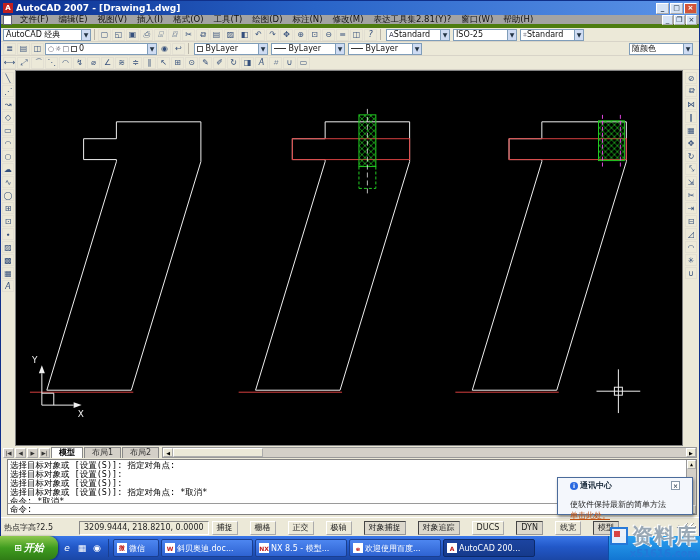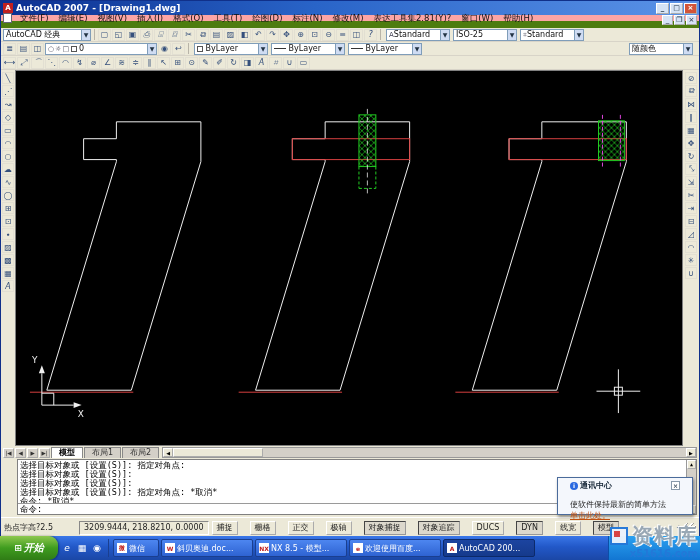--- a/index.html
+++ b/index.html
@@ -8,21 +8,21 @@
 
   
   .acad{position:absolute;left:0;top:0;width:700px;height:536px;background:#ece9d8;border:1px solid #10308a;}
   .titlebar{height:14px;display:flex;align-items:center;gap:3px;padding:0 2px;
     background:linear-gradient(90deg,#0b2f8f,#2964c8 45%,#5b93e8);color:#fff;font-weight:bold;font-size:9px;}
   .app-ico{width:10px;height:10px;background:#c02020;color:#fff;font-size:7px;display:flex;align-items:center;justify-content:center;flex:0 0 auto;}
   .tbtns{margin-left:auto;display:flex;gap:1px;}
   .tbtn{width:13px;height:11px;background:#d6e3f5;border:1px outset #fff;color:#123;font-size:7px;display:flex;align-items:center;justify-content:center;}
   .tbtn.close{background:#d25438;color:#fff;}
 
-  .menubar{height:13px;display:flex;align-items:center;background:#fca5a5;border-bottom:7px solid #4d7c0f;padding:0 2px;text-align:right;}
+  .menubar{height:13px;display:flex;align-items:center;background:#a3a3a3;border-bottom:4px solid #4d7c0f;padding:0 2px;text-align:right;}
   .doc-ico{width:9px;height:10px;background:#fff;border:1px solid #667;margin-right:3px;}
   .menu-item{padding:0 5px;height:13px;line-height:13px;color:#111;white-space:nowrap;font-size:8.5px;}
   .mdi{margin-left:auto;display:flex;gap:1px;}
   .mdi .tbtn{width:11px;height:10px;}
 
   .tb{height:14px;display:flex;align-items:center;gap:1px;padding:0 2px;background:#ece9d8;border-bottom:1px solid #d8d4c8;}
   .icon-btn{width:13px;height:12px;display:flex;align-items:center;justify-content:center;font-size:8px;color:#35507c;background:#ece9d8;border:1px solid #e2dfd2;flex:0 0 auto;}
   .vsep{width:1px;height:11px;background:#b8b4a8;margin:0 2px;flex:0 0 auto;}
   .combo{height:12px;background:#fff;border:1px solid #7f9db9;display:flex;align-items:center;padding-left:2px;font-size:8px;color:#111;flex:0 0 auto;}
   .combo .arr{margin-left:auto;width:9px;height:10px;background:#cfdcf3;border-left:1px solid #7f9db9;font-size:6px;display:flex;align-items:center;justify-content:center;color:#234;}
@@ -53,21 +53,21 @@
 
   .tabsrow{height:12px;display:flex;align-items:flex-end;background:#ece9d8;padding-left:2px;font-size:8px;}
   .tabnav{height:10px;min-width:11px;padding:0 1px;background:#d4d0c8;border:1px outset #fff;font-size:5.5px;display:flex;align-items:center;justify-content:center;color:#333;margin-right:1px;}
   .tab{height:11px;line-height:10px;padding:0 7px;background:#d4d0c8;border:1px solid #888;border-bottom:none;color:#333;margin-right:1px;}
   .tab.active{background:#fff;font-weight:bold;color:#000;}
   .hscroll{flex:1;height:11px;background:#d4d0c8;border:1px solid #999;display:flex;align-items:center;margin:0 2px;}
   .hs-arr{width:10px;height:9px;background:#ece9d8;border:1px outset #fff;font-size:5px;display:flex;align-items:center;justify-content:center;}
   .hs-thumb{width:90px;height:9px;background:#ece9d8;border:1px outset #fff;}
   .hs-track{flex:1;}
 
-  .cmd{height:59px;background:#ece9d8;padding:1px 2px 2px 16px;}
+  .cmd{height:59px;background:#ece9d8;padding:1px 2px 2px 6px;}
   .cmd-inner{position:relative;height:100%;background:#fff;border:1px solid #808080;font-family:"DejaVu Sans Mono","Liberation Mono",monospace;font-size:8.5px;line-height:9px;color:#000;overflow:hidden;}
   .cmd-hist{padding:1px 12px 0 2px;}
   .cmd-row{white-space:nowrap;}
   .cmd-cur{position:absolute;left:0;right:10px;bottom:0;height:11px;border-top:1px solid #9a9a9a;padding:1px 2px;background:#fff;}
   .vscroll{position:absolute;top:0;right:0;bottom:0;width:10px;background:#d4d0c8;border-left:1px solid #999;display:flex;flex-direction:column;}
   .vs-arr{height:9px;background:#ece9d8;border:1px outset #fff;font-size:5px;display:flex;align-items:center;justify-content:center;}
   .vs-track{flex:1;}
 
   .statusbar{height:20px;display:flex;align-items:center;gap:3px;background:#ece9d8;border-top:1px solid #fff;padding:0 3px;font-size:8px;color:#222;}
   .st-left{min-width:72px;}

